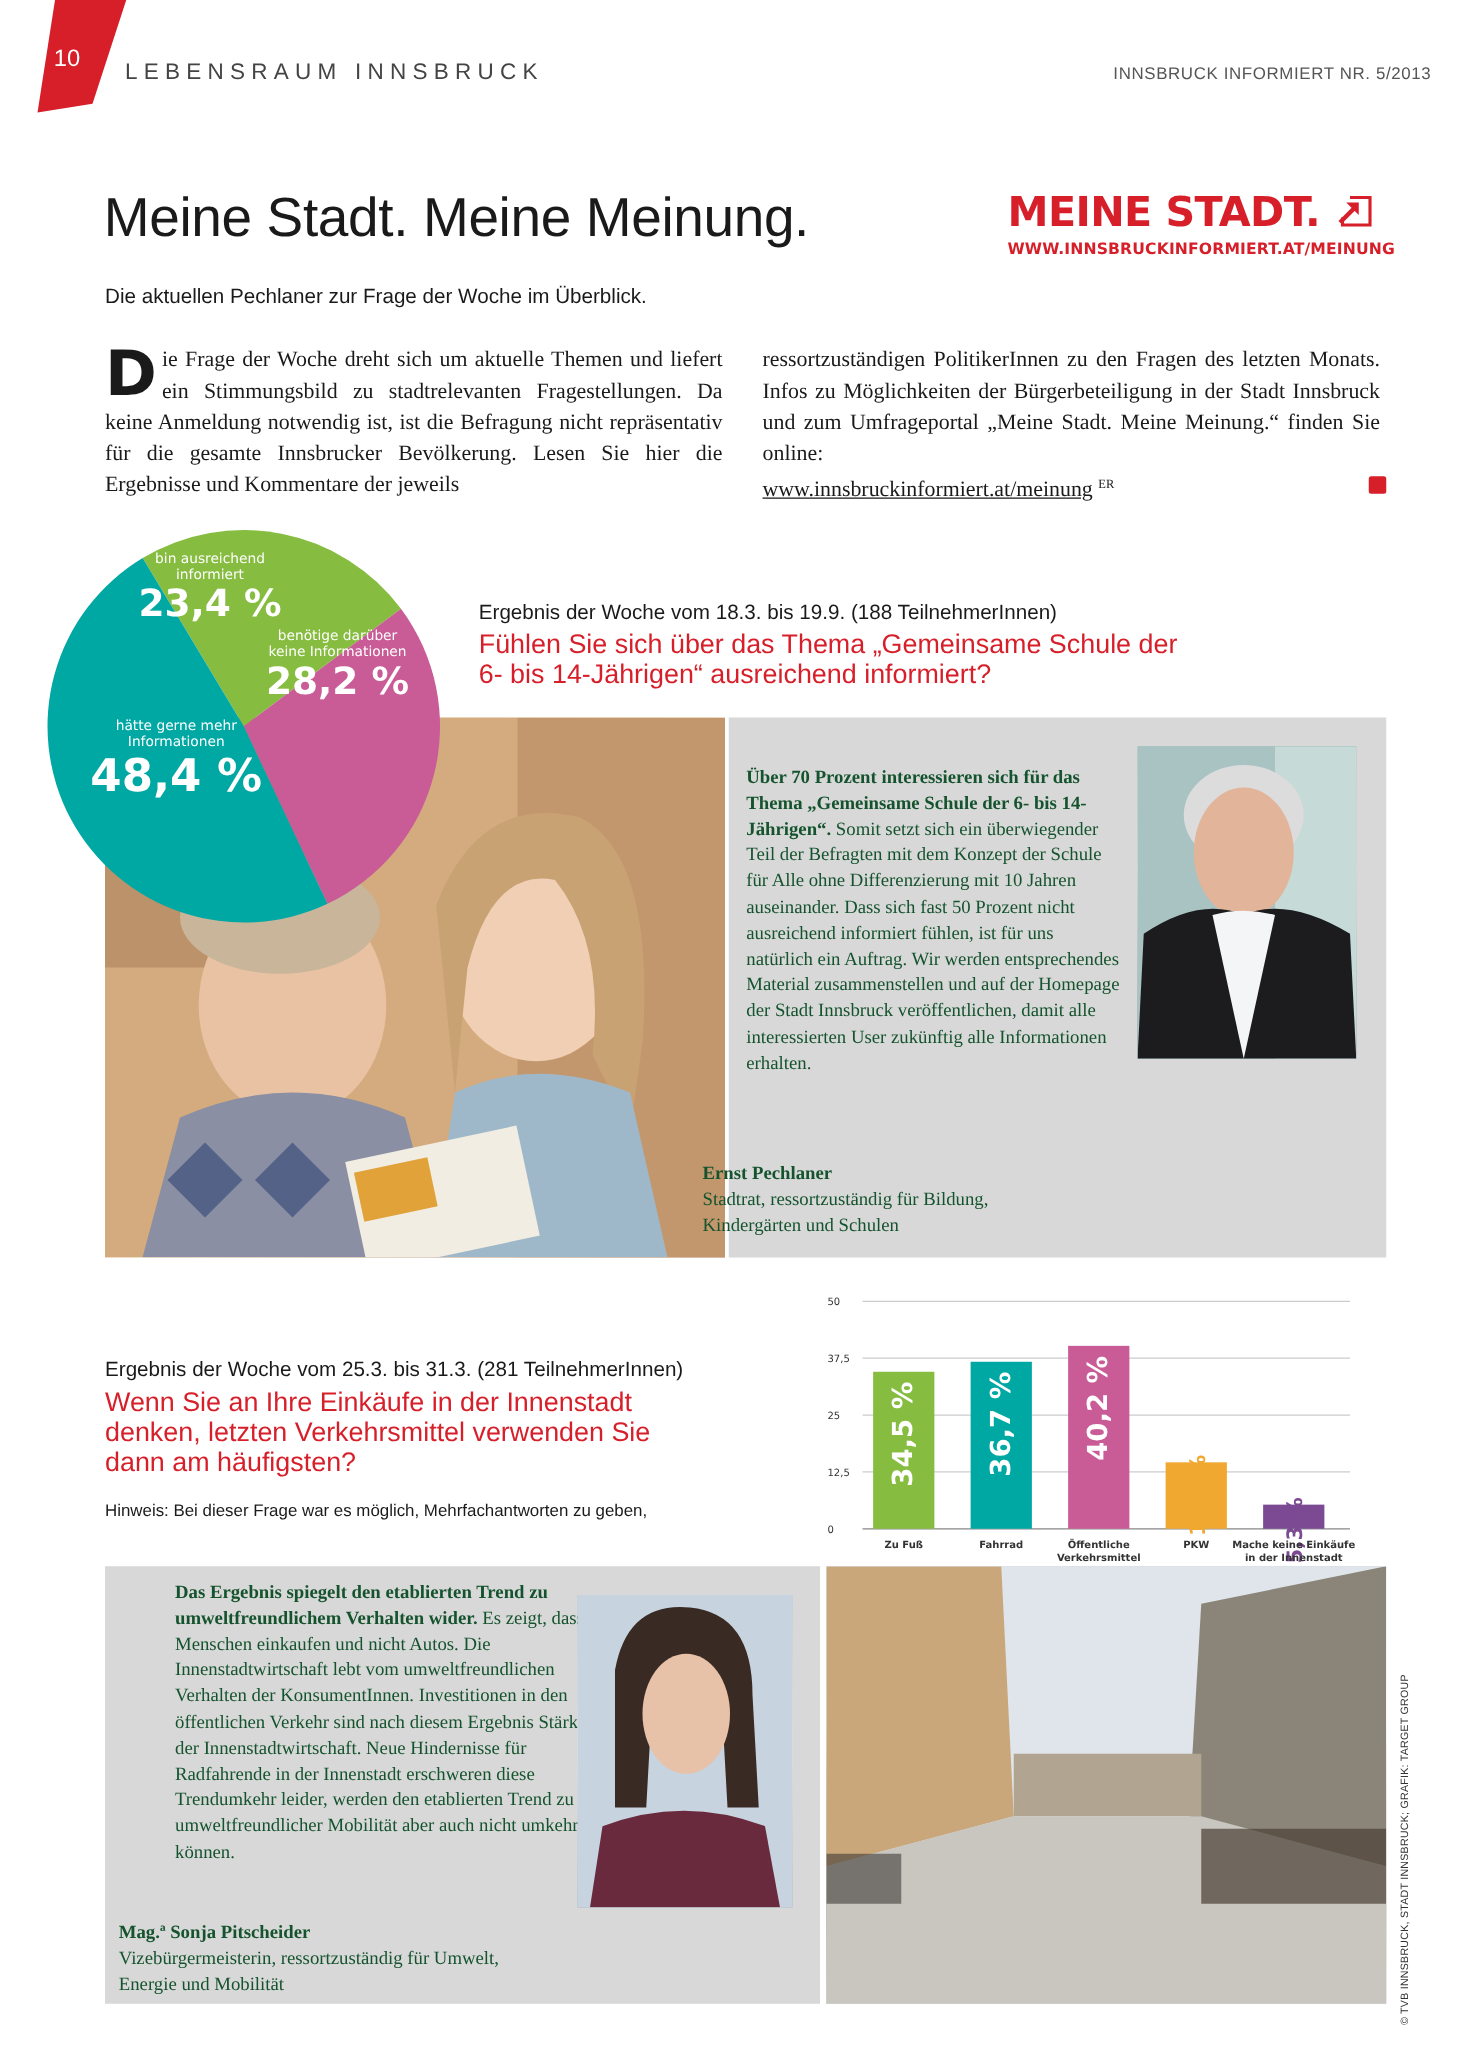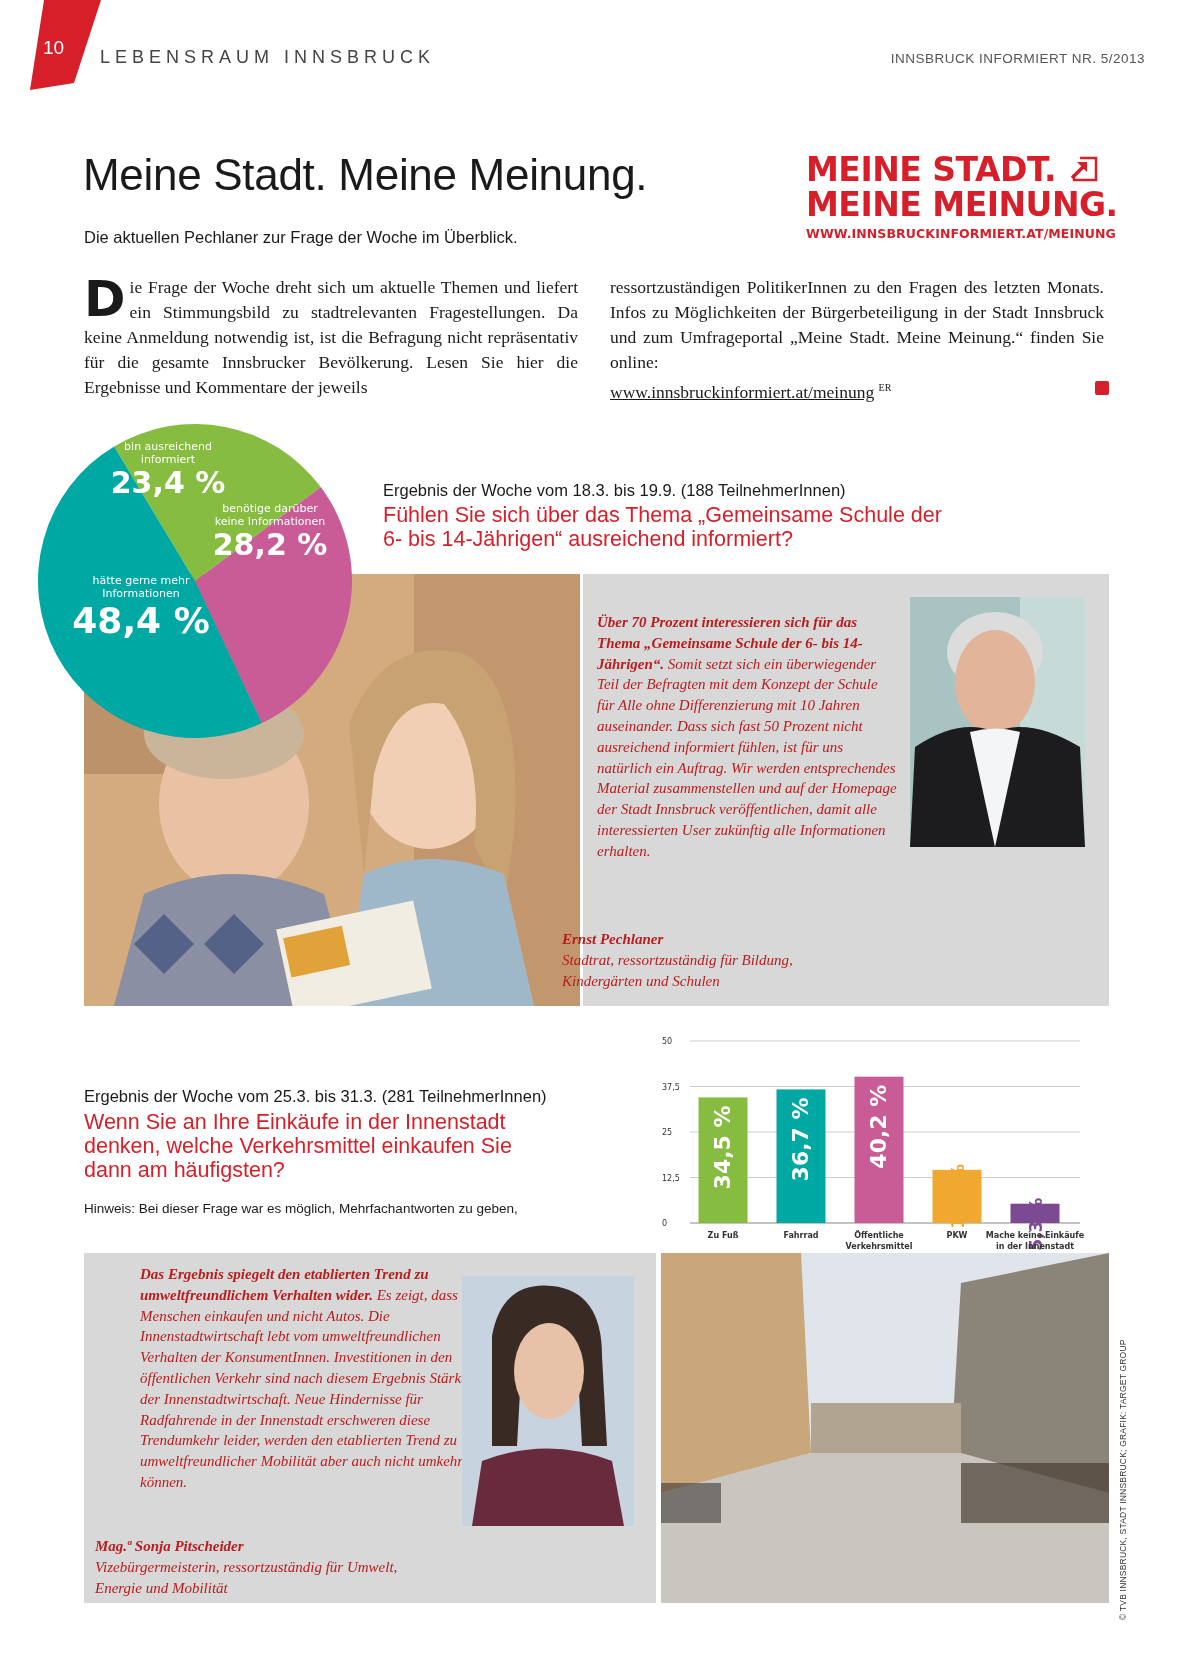--- a/index.html
+++ b/index.html
@@ -28,21 +28,21 @@
   .end-square { position: absolute; left: 1095px; top: 381px; width: 14px; height: 14px; background: #d71f2a; border-radius: 2px; }
 
   
   .photo1 { position: absolute; left: 84px; top: 574px; width: 496px; height: 432px; overflow: hidden; background: linear-gradient(135deg, #c89b6c 0%, #d9b285 30%, #e8cfae 55%, #b9876a 100%); }
   .comment1 { position: absolute; left: 583px; top: 574px; width: 526px; height: 432px; background: #d8d8d8; }
   .pie-wrap { position: absolute; left: 36px; top: 422px; width: 318px; height: 318px; }
 
   .q-meta { position: absolute; font-size: 16.5px; color: #1a1a1a; }
   .q-text { position: absolute; font-size: 21.5px; line-height: 24px; color: #d71f2a; }
 
-  .quote { position: absolute; font-family: "Liberation Serif", serif; font-style: italic; font-size: 15px; line-height: 20.8px; color: #b91c1c; }
+  .quote { position: absolute; font-family: "Liberation Serif", serif; font-size: 15px; line-height: 20.8px; color: #14532d; }
   .quote b { font-weight: bold; }
   .person-name { font-weight: bold; }
 
   .portrait1 { position: absolute; left: 910px; top: 597px; width: 175px; height: 250px; overflow: hidden; background: linear-gradient(180deg, #9fb9bb 0%, #c4d6d4 40%, #6f8a8c 100%); }
   .portrait2 { position: absolute; left: 462px; top: 1276px; width: 172px; height: 250px; overflow: hidden; background: linear-gradient(180deg, #b8c8d8 0%, #dbe4ec 50%, #a9b9c7 100%); }
 
   
   .comment2 { position: absolute; left: 84px; top: 1253px; width: 572px; height: 350px; background: #d8d8d8; }
   .photo2 { position: absolute; left: 661px; top: 1253px; width: 448px; height: 350px; overflow: hidden; background: linear-gradient(180deg, #cfd8df 0%, #e5e9ec 35%, #b8a58a 55%, #8d7b68 75%, #b7b2ab 100%); }
   .hint { position: absolute; left: 84px; top: 1198px; font-size: 13.5px; line-height: 21px; color: #1a1a1a; }
@@ -59,21 +59,20 @@
 </svg>
 <div class="page-num">10</div>
 <div class="section-title">LEBENSRAUM INNSBRUCK</div>
 <div class="issue">INNSBRUCK INFORMIERT NR. 5/2013</div>
 
 <h1 class="headline">Meine Stadt. Meine Meinung.</h1>
 <div class="subline">Die aktuellen Pechlaner zur Frage der Woche im Überblick.</div>
 
 <div class="logo">
   <div class="l1">MEINE STADT.</div>
-  <div class="l2">MEINE MEINUNG.</div>
   <div class="l3">WWW.INNSBRUCKINFORMIERT.AT/MEINUNG</div>
   <svg class="arrow" viewBox="0 0 30 26">
     <polyline points="12,2 28,2 28,24 6,24 6,18" fill="none" stroke="#d71f2a" stroke-width="2.5"></polyline>
     <line x1="4" y1="22" x2="17" y2="9" stroke="#d71f2a" stroke-width="3.5"></line>
     <polygon points="19,6 19,16 9,6" fill="#d71f2a"></polygon>
   </svg>
 </div>
 
 <div class="intro col1">
   <span class="dropcap">D</span><span>ie Frage der Woche dreht sich um aktuelle Themen und liefert ein Stimmungsbild zu stadtrelevanten Fragestellungen. Da keine Anmeldung notwendig ist, ist die Befragung nicht repräsentativ für die gesamte Innsbrucker Bevölkerung. Lesen Sie hier die Ergebnisse und Kommentare der jeweils</span>
@@ -137,21 +136,21 @@
   <b>Über 70 Prozent interessieren sich für das Thema „Gemeinsame Schule der 6- bis 14-Jährigen“.</b><span> Somit setzt sich ein überwiegender Teil der Befragten mit dem Konzept der Schule für Alle ohne Differenzierung mit 10 Jahren auseinander. Dass sich fast 50 Prozent nicht ausreichend informiert fühlen, ist für uns natürlich ein Auftrag. Wir werden entsprechendes Material zusammenstellen und auf der Homepage der Stadt Innsbruck veröffentlichen, damit alle interessierten User zukünftig alle Informationen erhalten.</span>
 </div>
 <div class="quote" style="left:562px; top:906px; width:320px;margin-top:23px;">
   <div class="person-name">Ernst Pechlaner</div>
   <div>Stadtrat, ressortzuständig für Bildung,</div>
   <div>Kindergärten und Schulen</div>
 </div>
 
 <div class="q-meta" style="left:84px; top:1087px;">Ergebnis der Woche vom 25.3. bis 31.3. (281 TeilnehmerInnen)</div>
 <div class="q-text" style="left:84px; top:1110px;">Wenn Sie an Ihre Einkäufe in der Innenstadt</div>
-<div class="q-text" style="left:84px; top:1134px;">denken, welche Verkehrsmittel einkaufen Sie</div>
+<div class="q-text" style="left:84px; top:1134px;">denken, letzten Verkehrsmittel verwenden Sie</div>
 <div class="q-text" style="left:84px; top:1158px;">dann am häufigsten?</div>
 <div class="hint">
   <div>Hinweis: Bei dieser Frage war es möglich, Mehrfachantworten zu geben,</div>
 </div>
 
 <div class="bar-chart">
   <svg id="bar-svg" class="chart-svg" width="430" height="230" viewBox="0 0 430 230">
       <line x1="30" y1="198" x2="420" y2="198" stroke="#888" stroke-width="1"></line>
       <text x="2" y="201" font-size="8" fill="#333">0</text>
       <line x1="30" y1="152.5" x2="420" y2="152.5" stroke="#ccc" stroke-width="1"></line>

